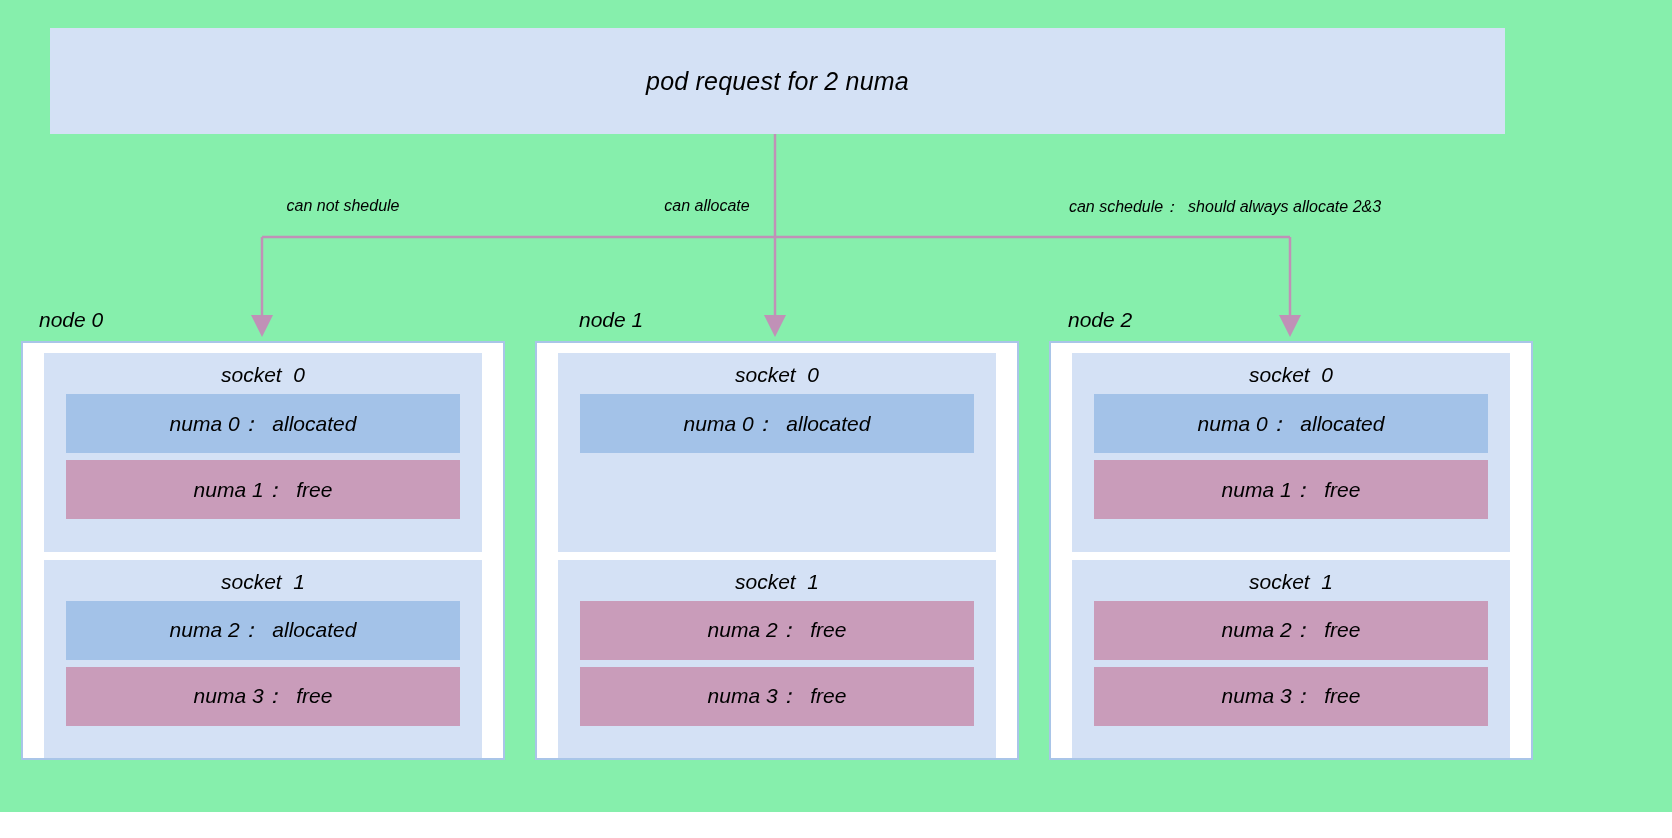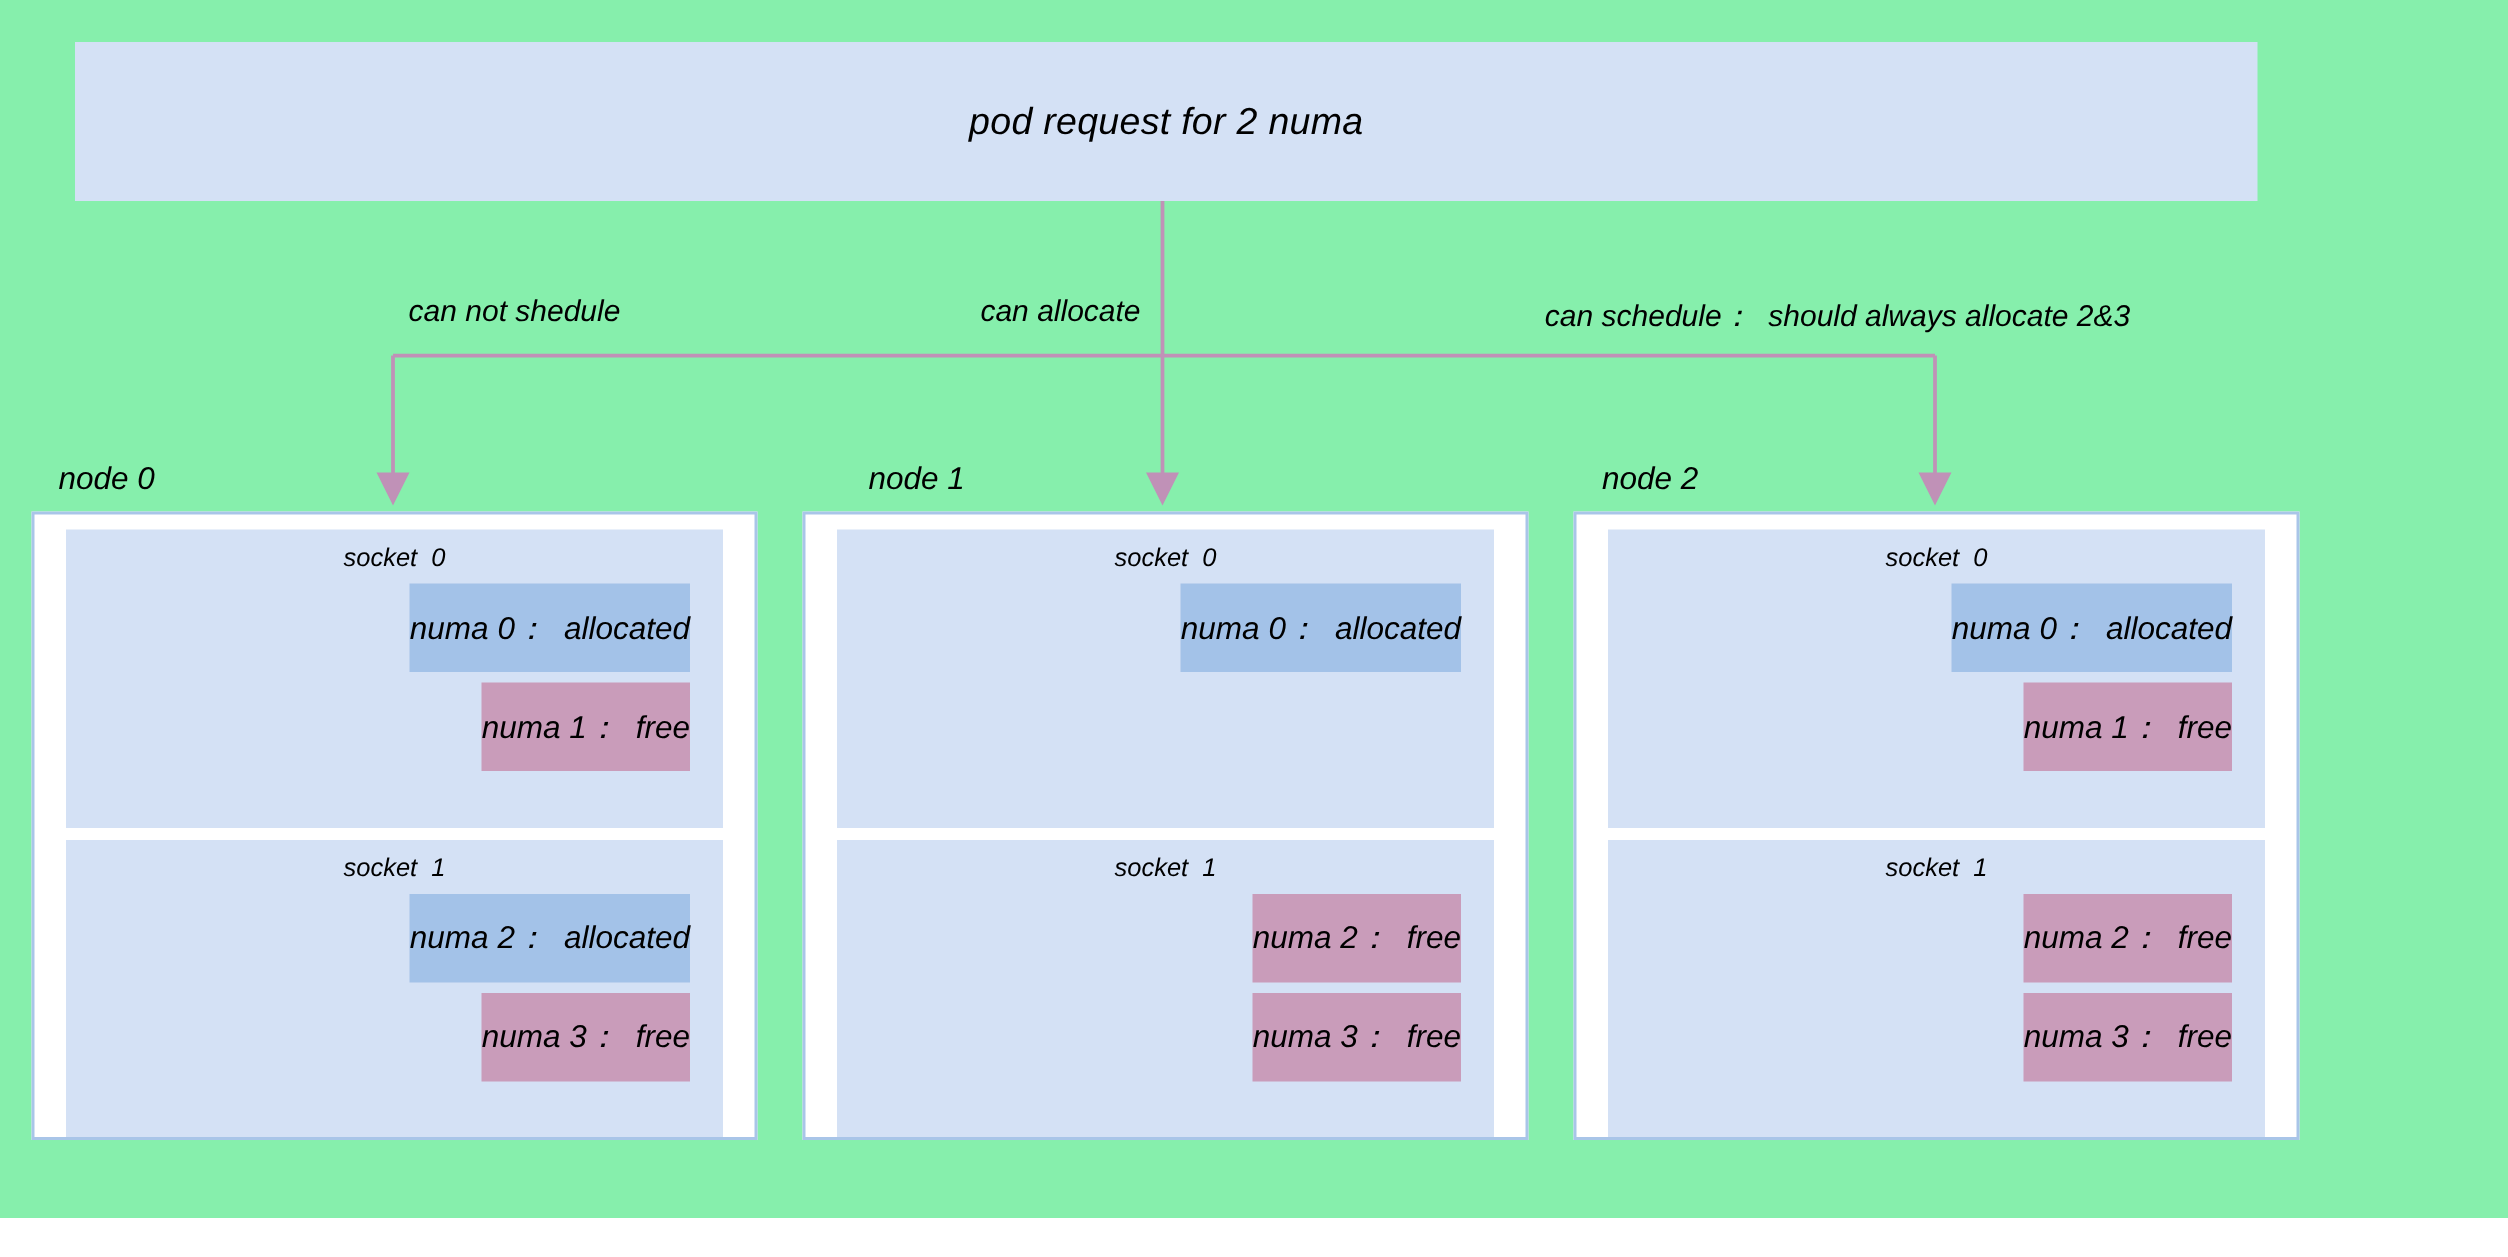--- a/index.html
+++ b/index.html
@@ -47,21 +47,21 @@
     top: 0;
     width: 1672px;
     height: 838px;
     pointer-events: none;
   }
 
   
   .edge-label {
     position: absolute;
     font-style: italic;
-    font-size: 20px;
+    font-size: 16px;
     color: #000000;
     white-space: pre;
     transform: translateX(-50%);
   }
   .edge-label.l0 { left: 343px; top: 197px; }
   .edge-label.l1 { left: 707px; top: 197px; }
   .edge-label.l2 { left: 1225px; top: 197px; font-style: italic; }
 
   
   .node-label {
@@ -99,32 +99,31 @@
     background: #d4e1f5;
     padding: 9px 22px 14px 22px;
     box-sizing: border-box;
     flex: 1 1 0;
     display: flex;
     flex-direction: column;
   }
   .socket-title {
     text-align: center;
     font-style: italic;
-    font-size: 17px;
+    font-size: 21px;
     color: #000000;
     white-space: pre;
     margin-bottom: 7px;
     line-height: 1.2;
   }
   .numa-list {
     display: flex;
     flex-direction: column;
     gap: 7px;
     flex: 1 1 auto;
-    align-items: flex-end;
   }
   .numa {
     flex: 1 1 0;
     display: flex;
     align-items: center;
     justify-content: center;
     font-style: italic;
     font-size: 21px;
     color: #000000;
     white-space: pre;

